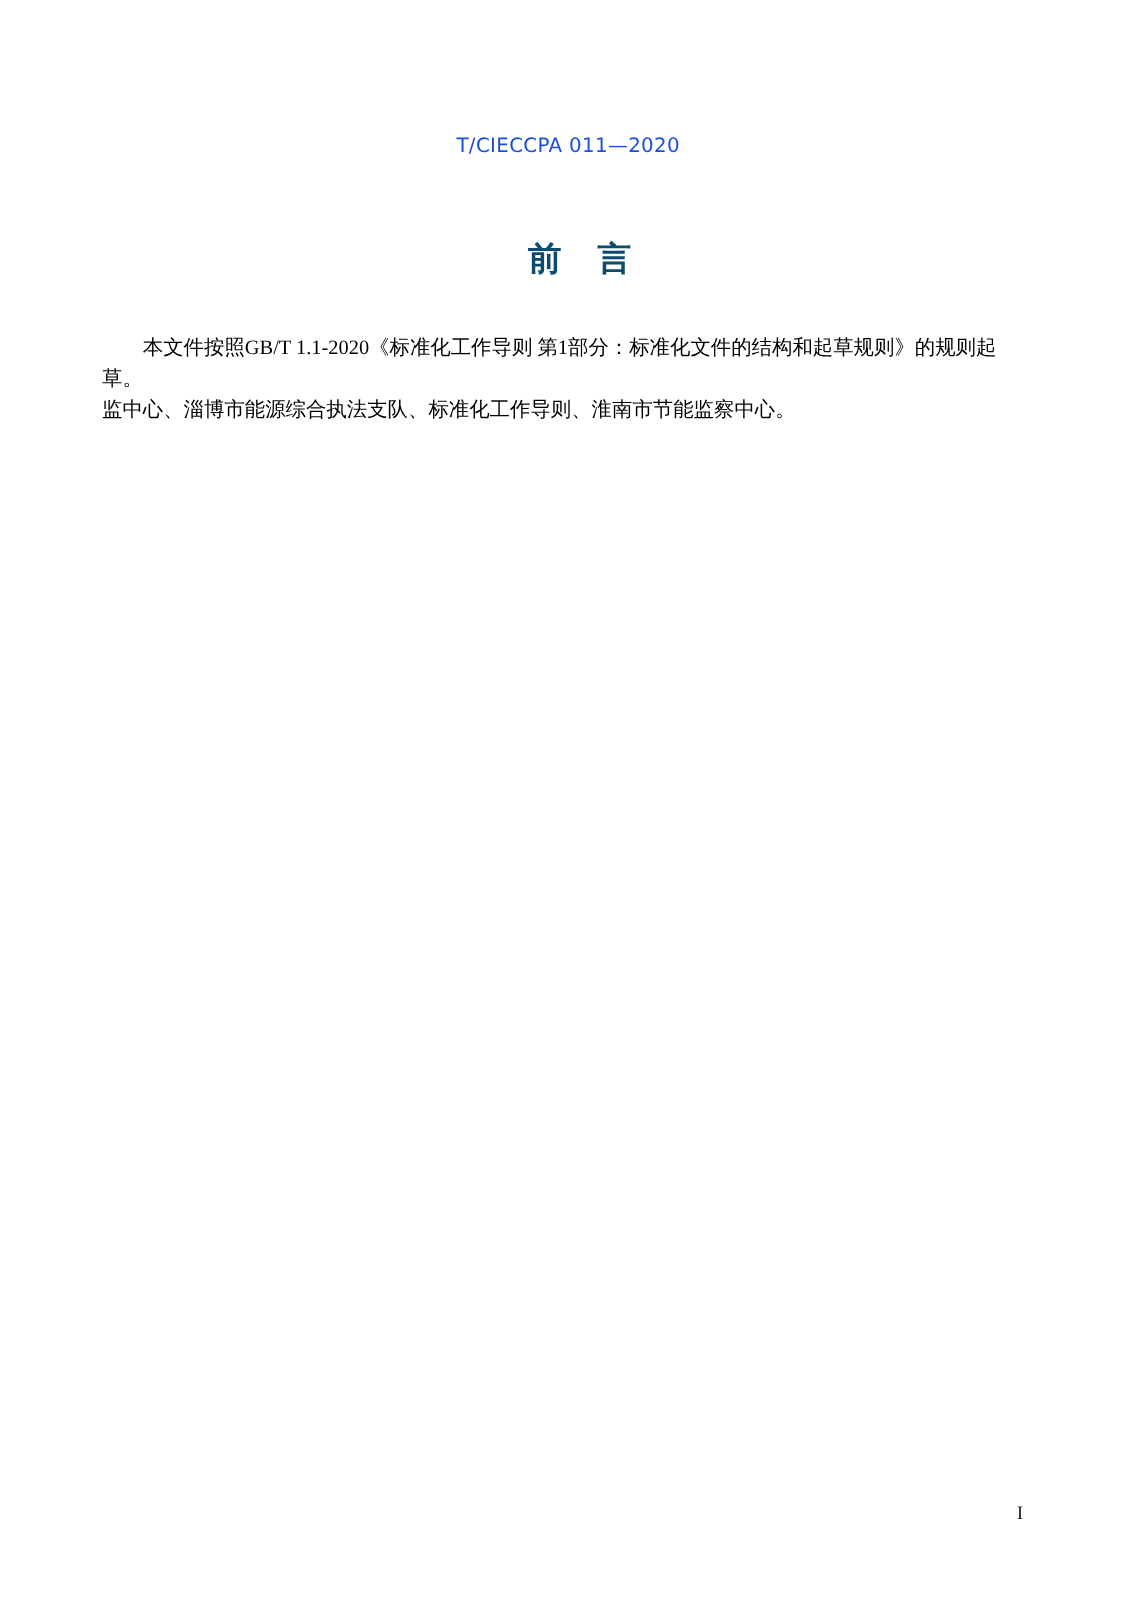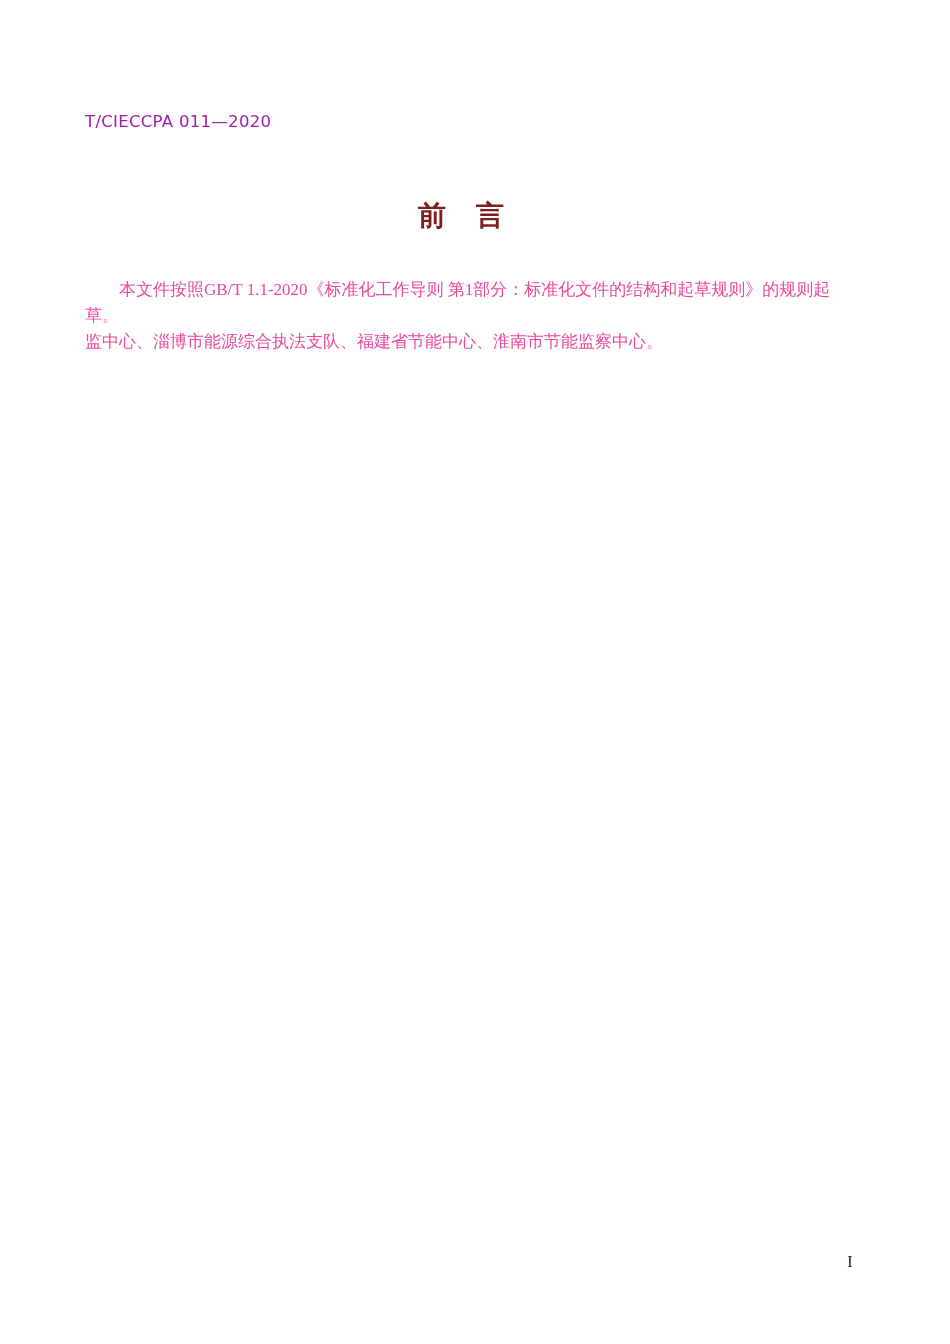--- a/index.html
+++ b/index.html
@@ -14,49 +14,49 @@
     background: #ffffff;
     overflow: hidden;
     color: #1c1c1c;
     font-family: "Liberation Serif", serif;
   }
   .standard-code {
     position: absolute;
     top: 112px;
     left: 85px;
     width: 777px;
-    text-align: left;
+    text-align: center;
     font-family: "DejaVu Sans", sans-serif;
     font-size: 16.5px;
     font-weight: 500;
     letter-spacing: 0.3px;
-    color: #a21caf;
+    color: #1d4ed8;
     white-space: nowrap;
   }
   .doc-title {
     position: absolute;
     top: 197px;
-    left: 73px;
+    left: 95px;
     width: 777px;
     margin: 0;
     text-align: center;
     font-family: "DejaVu Sans", sans-serif;
     font-size: 28px;
     font-weight: 700;
     letter-spacing: 1px;
-    color: #7f1d1d;
+    color: #0c4a6e;
   }
   .body-text {
     position: absolute;
     top: 277px;
     left: 85px;
     width: 777px;
     font-size: 17px;
     line-height: 26px;
-    color: #ec4899;
+    color: #000000;
   }
   .paragraph {
     margin: 0;
   }
   .line {
     white-space: nowrap;
   }
   .line.first {
     text-indent: 34px;
   }
@@ -78,20 +78,20 @@
   <div class="standard-code">T/CIECCPA 011—2020</div>
 
   <h1 class="doc-title">前　言</h1>
 
   <div class="body-text">
       <div class="paragraph">
         <div class="line first">本文件按照GB/T 1.1-2020《标准化工作导则 第1部分：标准化文件的结构和起草规则》的规则起</div>
         <div class="line">草。</div>
       </div>
       <div class="paragraph">
-        <div class="line">监中心、淄博市能源综合执法支队、福建省节能中心、淮南市节能监察中心。</div>
+        <div class="line">监中心、淄博市能源综合执法支队、标准化工作导则、淮南市节能监察中心。</div>
       </div>
       <div class="paragraph">
       </div>
     </div>
 
   <div class="page-number">I</div>
 </div>
 
 </body></html>

